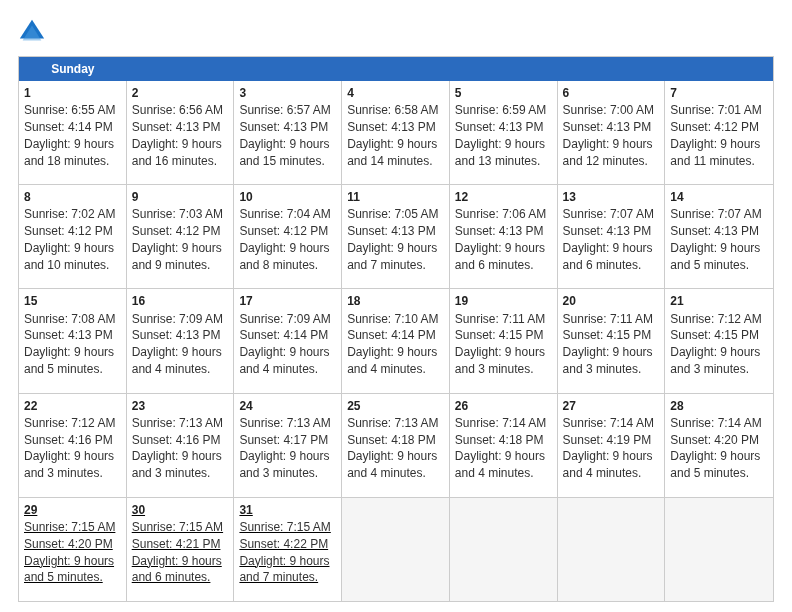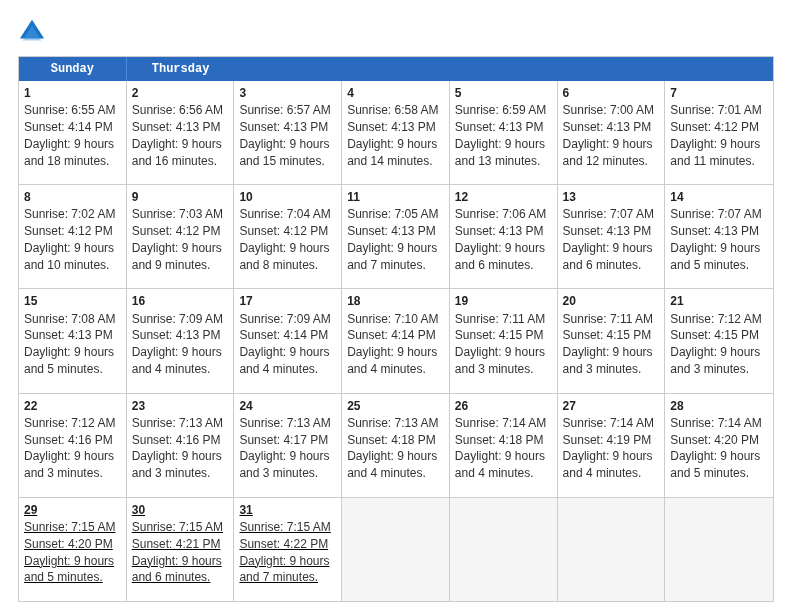--- a/index.html
+++ b/index.html
@@ -66,21 +66,20 @@
       grid-template-columns: repeat(7, 1fr);
       background: #2a6bbf;
     }
     .cal-header-cell {
       color: #fff;
       font-size: 12px;
       font-weight: bold;
       text-align: center;
       padding: 5px 2px;
       border-right: 1px solid #4a8bdf;
-      font-family: Liberation Mono, monospace;
     }
     .cal-header-cell:last-child { border-right: none; }
     .cal-body {
       flex: 1;
       display: flex;
       flex-direction: column;
     }
     .cal-row {
       display: grid;
       grid-template-columns: repeat(7, 1fr);
@@ -129,21 +128,20 @@
     </div>
     <div class="title-block">
       <div class="month-title"></div>
       <div class="location"></div>
     </div>
   </div>
 
   <div class="calendar">
     <div class="cal-header" id="cal-header">
         <div class="cal-header-cell">Sunday</div>
-        <div class="cal-header-cell">Thursday</div>
       </div>
     <div class="cal-body" id="cal-body">
         <div class="cal-row">
           <div class="cal-cell"><span class="day-num">1</span><span class="cell-text">Sunrise: 6:55 AM<br>Sunset: 4:14 PM<br>Daylight: 9 hours<br>and 18 minutes.</span></div>
           <div class="cal-cell"><span class="day-num">2</span><span class="cell-text">Sunrise: 6:56 AM<br>Sunset: 4:13 PM<br>Daylight: 9 hours<br>and 16 minutes.</span></div>
           <div class="cal-cell"><span class="day-num">3</span><span class="cell-text">Sunrise: 6:57 AM<br>Sunset: 4:13 PM<br>Daylight: 9 hours<br>and 15 minutes.</span></div>
           <div class="cal-cell"><span class="day-num">4</span><span class="cell-text">Sunrise: 6:58 AM<br>Sunset: 4:13 PM<br>Daylight: 9 hours<br>and 14 minutes.</span></div>
           <div class="cal-cell"><span class="day-num">5</span><span class="cell-text">Sunrise: 6:59 AM<br>Sunset: 4:13 PM<br>Daylight: 9 hours<br>and 13 minutes.</span></div>
           <div class="cal-cell"><span class="day-num">6</span><span class="cell-text">Sunrise: 7:00 AM<br>Sunset: 4:13 PM<br>Daylight: 9 hours<br>and 12 minutes.</span></div>
           <div class="cal-cell"><span class="day-num">7</span><span class="cell-text">Sunrise: 7:01 AM<br>Sunset: 4:12 PM<br>Daylight: 9 hours<br>and 11 minutes.</span></div>

